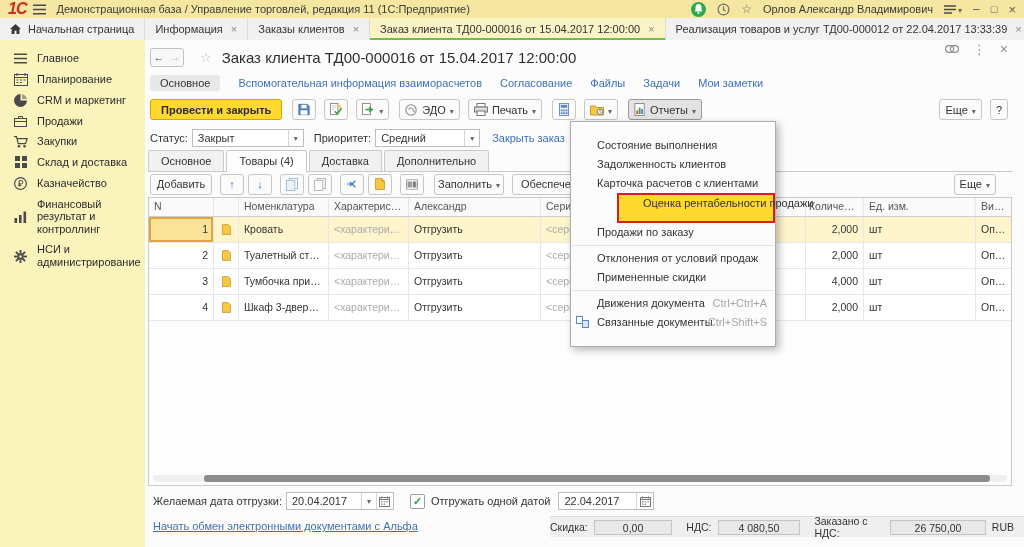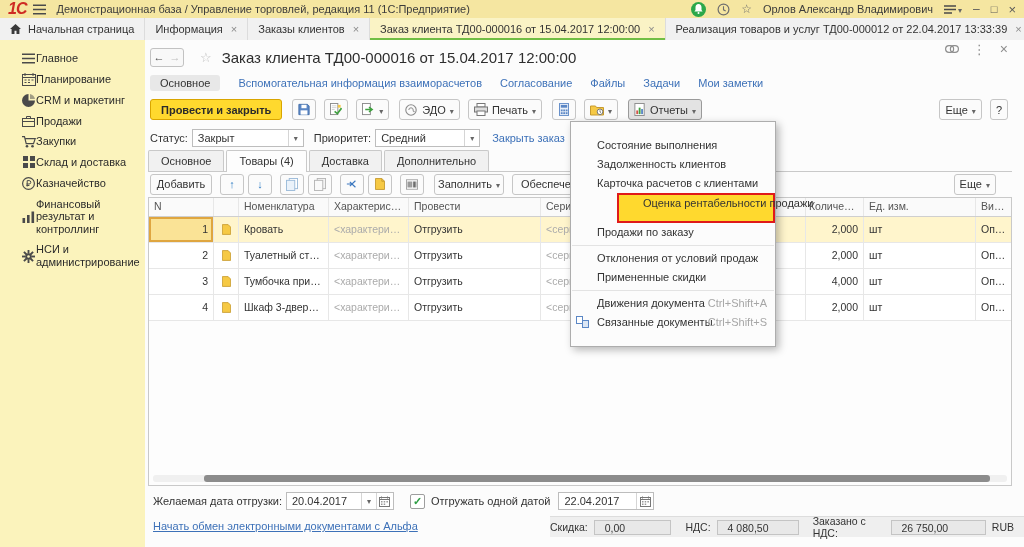--- a/index.html
+++ b/index.html
@@ -26,21 +26,21 @@
     border-bottom:1px solid #D9D9D9;display:flex;align-items:stretch;}
   .tab{display:flex;align-items:center;padding:0 10px;border-right:1px solid #DCDCDC;
     color:#333;position:relative;cursor:pointer;white-space:nowrap;}
   .tab .tabx::after{content:"×";color:#8A8A8A;margin-left:8px;font-size:11px;}
   .tab.active{background:#FAF3C5;}
   .tab.active::after{content:"";position:absolute;left:0;right:0;bottom:0;height:2px;
     background:var(--green-underline,#71BE44);}
   .tab .hicon{margin-right:7px;}
   
   .sidebar{position:absolute;left:0;top:40px;width:145px;bottom:0;background:var(--sidebar-bg,#FBF3BC);padding-top:8px;box-sizing:border-box;}
-  .sb-item{display:flex;align-items:center;padding:4px 4px 4px 21px;color:#2B2B2B;cursor:pointer;line-height:1.15;}
+  .sb-item{display:flex;align-items:center;gap:9px;padding:4px 4px 4px 13px;color:#2B2B2B;cursor:pointer;line-height:1.15;}
   .sb-ic{width:15px;flex:none;display:flex;justify-content:center;}
   
   .content{position:absolute;left:145px;top:40px;right:0;bottom:0;background:#FCFCFC;}
   .doc-head{position:absolute;left:5px;top:6px;right:0;height:22px;display:flex;align-items:center;}
   .navgrp{display:flex;border:1px solid #C2C2C2;border-radius:3px;background:#F8F8F8;height:17px;}
   .navbtn{width:16px;display:flex;align-items:center;justify-content:center;cursor:pointer;}
   .g-left::after{content:"←";color:#4A4A4A;font-size:11px;}
   .g-right::after{content:"→";color:#BDBDBD;font-size:11px;}
   .fav{margin-left:16px;font-size:13px;}
   .fav::after{content:"☆";color:#C0C0C0;}
@@ -107,21 +107,21 @@
   .footer-row{position:absolute;left:8px;top:450px;right:0;height:22px;display:flex;align-items:center;white-space:nowrap;}
   .fbtn{width:16px;align-self:stretch;border-left:1px solid #D5D5D5;display:flex;align-items:center;justify-content:center;cursor:pointer;}
   .chk{width:13px;height:13px;border:1px solid #9E9E9E;background:#fff;border-radius:2px;
     display:flex;align-items:center;justify-content:center;cursor:pointer;margin-right:6px;}
   .g-check::after{content:"✓";color:#2F9E44;font-weight:bold;font-size:11px;line-height:1;}
   
   .bottombar{position:absolute;left:0;top:476px;right:0;height:21px;}
   .edi{position:absolute;left:8px;top:4px;color:var(--link-blue,#3D71B8);text-decoration:underline;cursor:pointer;white-space:nowrap;}
   .totals{position:absolute;left:405px;right:0;top:0;height:21px;background:#EFEFEF;border-top:1px solid #DDD;
     display:flex;align-items:center;gap:6px;padding-right:10px;box-sizing:border-box;font-size:10.5px;}
-  .tot-fld{background:#E8E8E8;border:1px solid #C4C4C4;height:15px;line-height:14px;text-align:left;padding:0 10px;box-sizing:border-box;}
+  .tot-fld{background:#E8E8E8;border:1px solid #C4C4C4;height:15px;line-height:14px;text-align:center;padding:0 19px;box-sizing:border-box;}
   
   .ctx{position:absolute;left:570px;top:121px;width:206px;background:#FCFCFC;border:1px solid #ADADAD;
     box-shadow:3px 3px 8px rgba(0,0,0,.28);z-index:60;padding:14px 0;box-sizing:border-box;}
   .mi{position:relative;height:19px;line-height:19px;padding-left:26px;color:#333;cursor:pointer;white-space:nowrap;box-sizing:border-box;}
   .mi .short{position:absolute;right:8px;color:#A6A6A6;}
   .mi .mic{position:absolute;left:5px;top:3px;}
   .mi.hl{background:var(--accent-yellow,#FFD639);border:2px solid var(--highlight-red,#E01A1A);
     height:30px;line-height:17px;padding-left:24px;margin-left:46px;}
   .msep{height:1px;background:#E3E3E3;margin:3px 1px;}
 </style>
@@ -470,21 +470,21 @@
         <span class="g-caret"></span>
       </span>
     </div>
 
     <div class="tablewrap">
       <div class="trow thead">
         <span class="cell c-n">N</span>
         <span class="cell c-ic"></span>
         <span class="cell c-nom">Номенклатура</span>
         <span class="cell c-char">Характеристика</span>
-        <span class="cell c-act">Провести</span>
+        <span class="cell c-act">Александр</span>
         <span class="cell c-ser">Серии</span>
         <span class="cell c-qty">Количество</span>
         <span class="cell c-unit">Ед. изм.</span>
         <span class="cell c-vid">Вид цен</span>
       </div>
 
       <div class="trow sel">
         <span class="cell c-n">1</span>
         <span class="cell c-ic">
             <svg width="9" height="11" viewBox="0 0 11 13">
@@ -608,21 +608,21 @@
     <div class="mi">Задолженность клиентов</div>
     <div class="mi">Карточка расчетов с клиентами</div>
     <div class="mi hl">Оценка рентабельности продажи</div>
     <div class="mi">Продажи по заказу</div>
     <div class="msep"></div>
     <div class="mi">Отклонения от условий продаж</div>
     <div class="mi">Примененные скидки</div>
     <div class="msep"></div>
     <div class="mi">
       <span>Движения документа</span>
-      <span class="short">Ctrl+Shift+A</span>
+      <span class="short">Ctrl+Ctrl+A</span>
     </div>
     <div class="mi">
       <span class="mic">
         <svg width="13" height="12" viewBox="0 0 13 12">
             <rect x="0.5" y="0.5" width="6" height="7" fill="#fff" stroke="#5B87C5"></rect>
             <rect x="6.5" y="4.5" width="6" height="7" fill="#DCE7F5" stroke="#5B87C5"></rect>
           </svg>
       </span>
       <span>Связанные документы</span>
       <span class="short">Ctrl+Shift+S</span>

